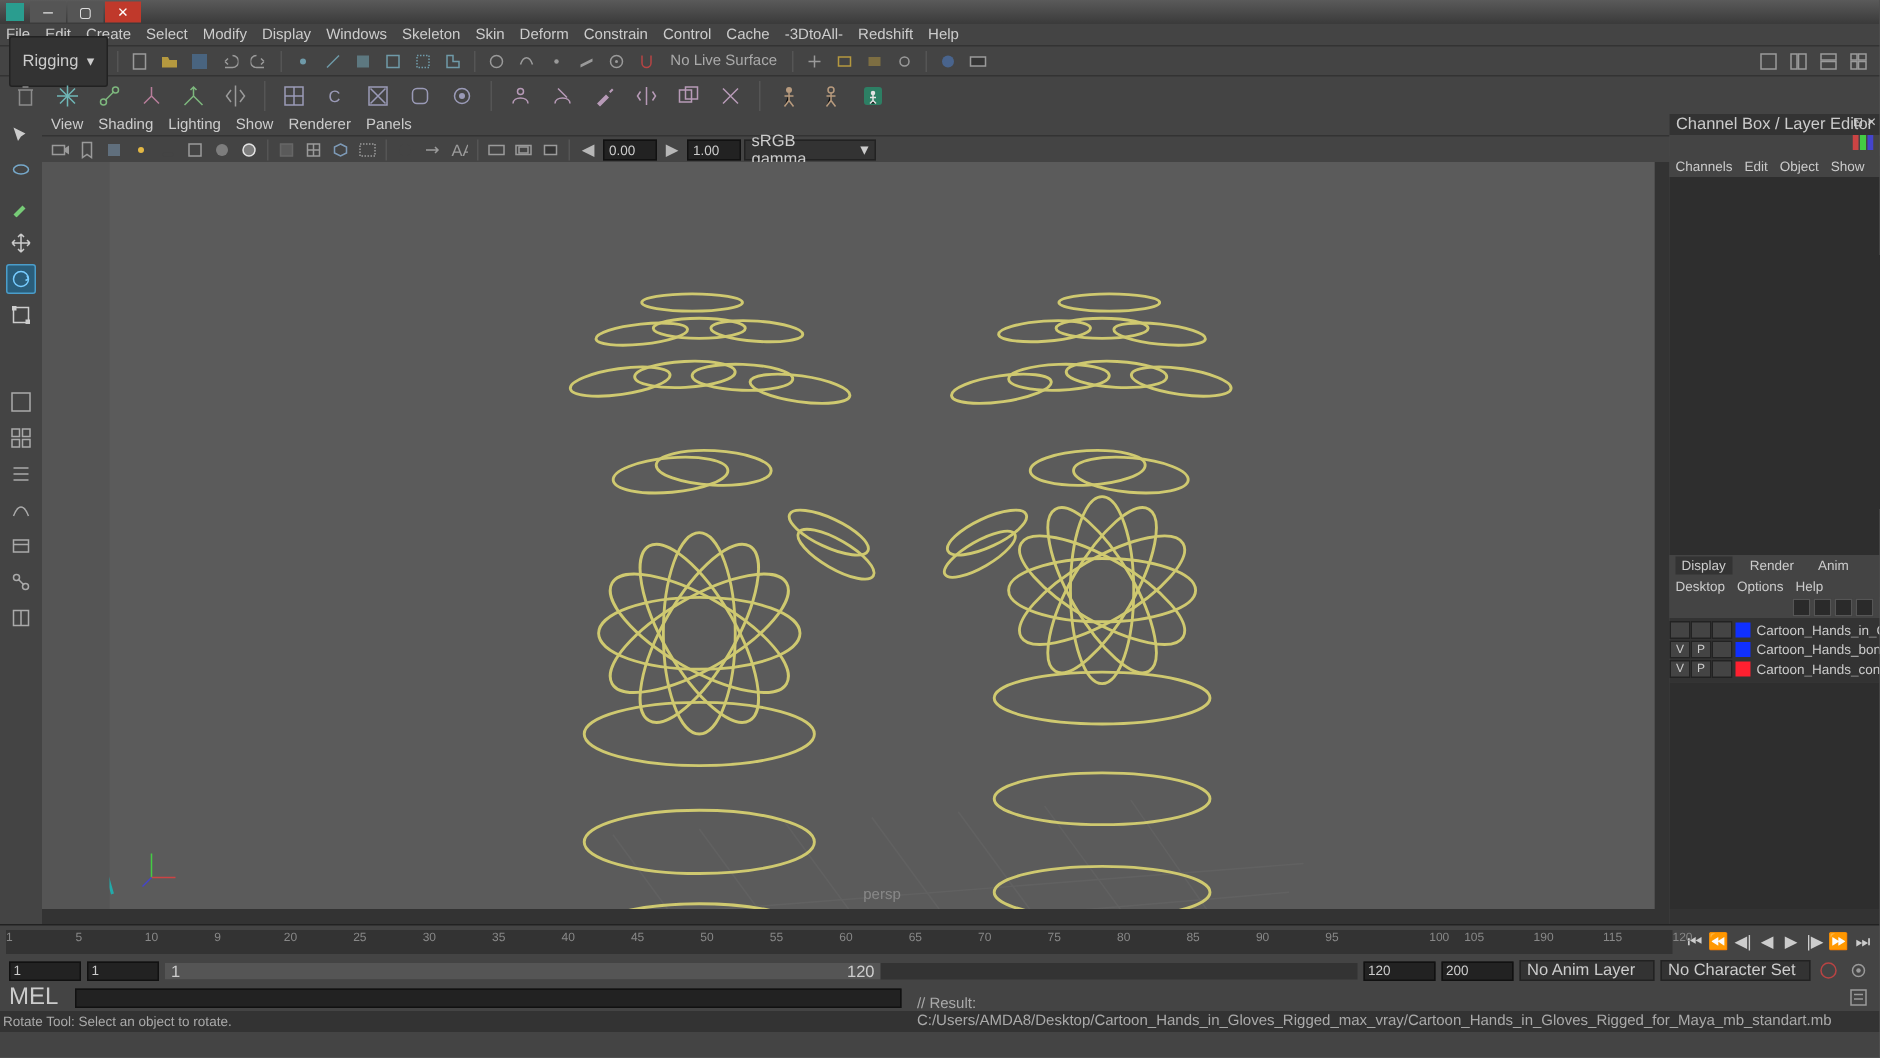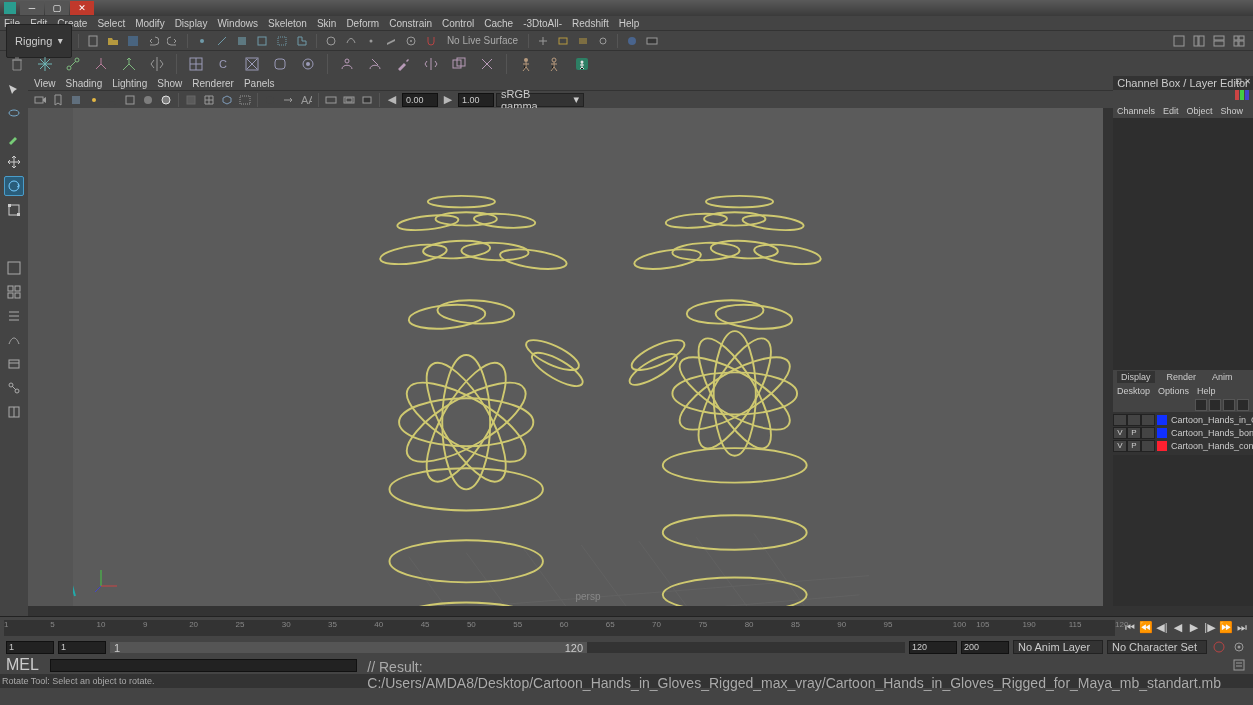--- a/index.html
+++ b/index.html
@@ -53,21 +53,21 @@
 .tick { position:absolute; top:0; font-size:8px; color:#888; }
 .tl-ctrls { display:flex; align-items:center; gap:2px; padding:0 4px; }
 .pb-btn { width:14px; height:14px; display:flex; align-items:center; justify-content:center; cursor:pointer; }
 .range-row { height:18px; background:#444; display:flex; align-items:center; padding:0 6px; gap:4px; }
 .numfield { width:48px; height:13px; background:#222; border:1px solid #111; font-size:9px; padding:0 2px; display:flex; align-items:center; }
 .range-slider { flex:1; height:11px; background:#333; position:relative; }
 .range-thumb { position:absolute; height:100%; background:#555; }
 .cmd-row { height:18px; background:#444; display:flex; align-items:center; padding:0 6px; gap:4px; }
 .cmd-label { font-size:16px; color:#ccc; width:40px; }
 .cmd-input { flex:1; height:13px; background:#222; border:1px solid #111; }
-.status-text { flex:1; font-size:14px; color:#aaa; padding:0 6px;margin-top:20px; }
+.status-text { flex:1; font-size:10px; color:#aaa; padding:0 6px;margin-top:20px; }
 .status-row { height:14px; background:#333; display:flex; align-items:center; padding:0 2px; }
 .dropdown { background:#333; border:1px solid #222; padding:0 4px; height:14px; font-size:9px; display:flex; align-items:center; gap:4px; }
 .layer-tools{height:14px;display:flex;align-items:center;justify-content:flex-end;gap:2px;padding:0 4px;}
 .layer-tool{width:12px;height:12px;background:#2a2a2a;border:1px solid #555;cursor:pointer;}
 </style>
 </head>
 <body>
 
 <div class="titlebar">
   <div class="title-icon"></div>

